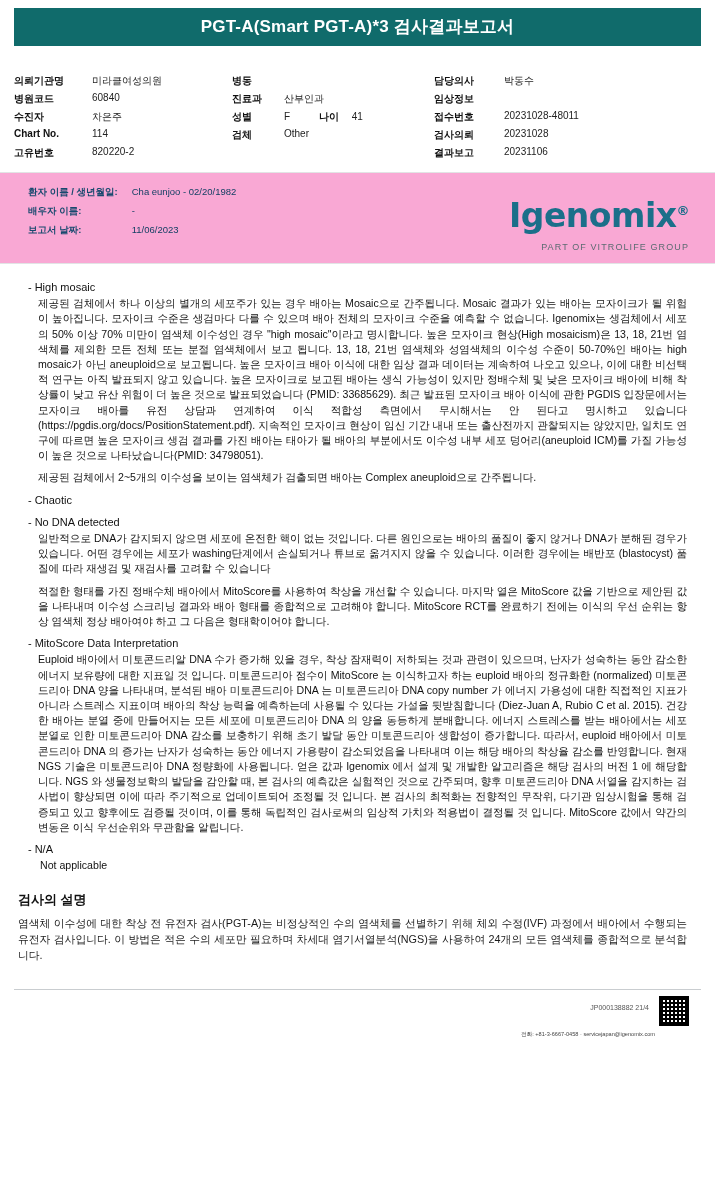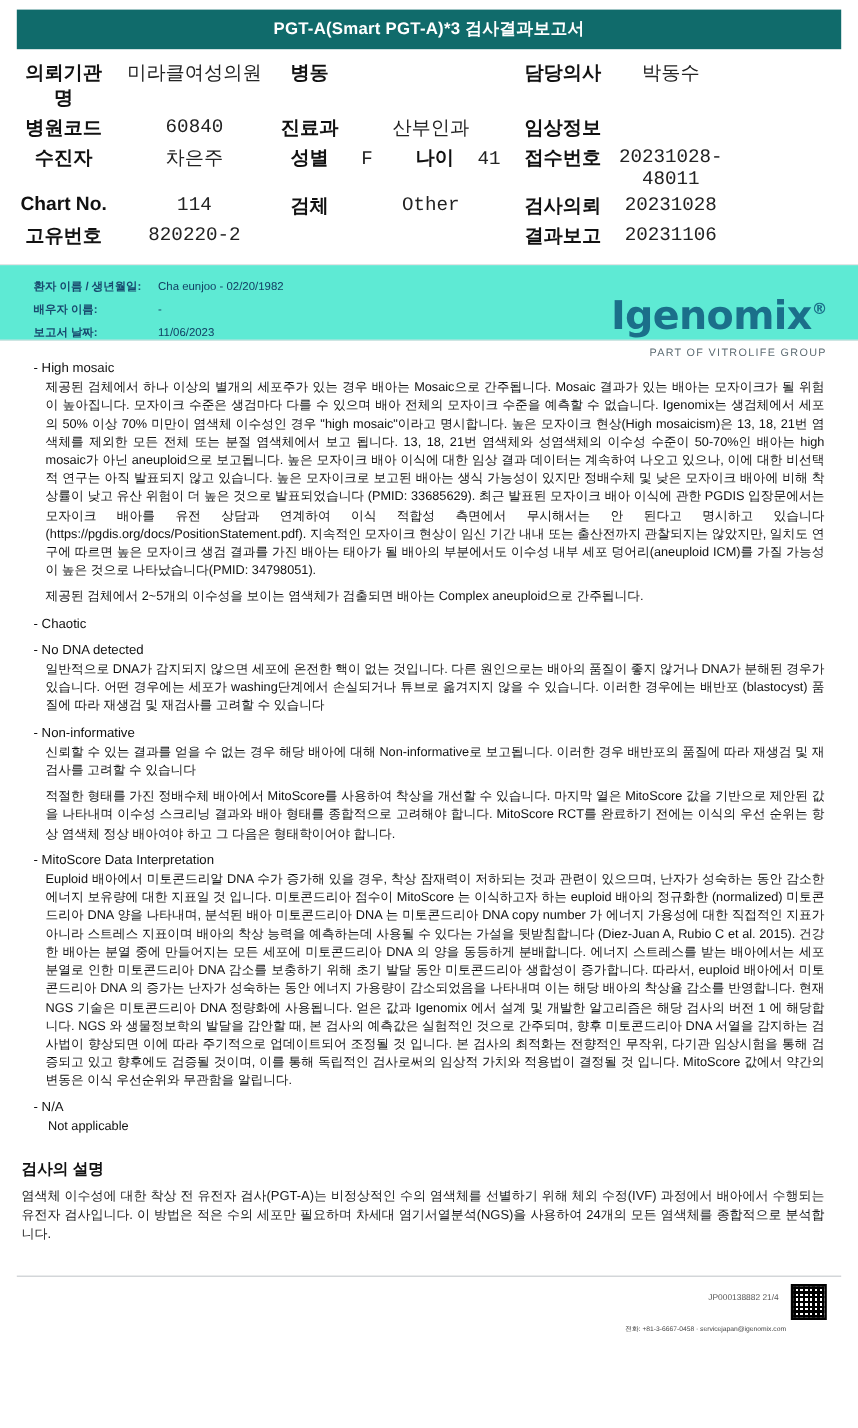--- a/index.html
+++ b/index.html
@@ -16,43 +16,42 @@
     position: relative;
     background: #fff;
     padding-bottom: 10px;
   }
   
   .title-bar {
     margin: 8px 14px 0 14px;
     background: #106b6b;
     color: #ffffff;
     text-align: center;
-    font-size: 14px;
+    font-size: 17px;
     font-weight: bold;
     padding: 7px 0 8px 0;
     letter-spacing: .2px;
   }
   
   .info-block {
-    margin: 10px 14px 0 14px;
+    margin: 28px 14px 0 14px;
     display: grid;
     grid-template-columns: 78px 140px 52px 150px 70px 110px;
     row-gap: 4px;
-    font-size: 16px;
-    text-align: center;
+    font-size: 10px;
   }
   .info-block .lab { font-weight: bold; color: #111; }
-  .info-block .val { color: #222; font-family: Liberation Mono, monospace; }
+  .info-block .val { color: #222; }
   .info-block .lab2 { font-weight: bold; color: #111; }
 
   
   .band {
     margin-top: 12px;
-    background: #5eead4;
-    height: 64px;
+    background: #f9a8d4;
+    height: 92px;
     position: relative;
     border-top: 1px solid #e2e4e5;
     border-bottom: 1px solid #e2e4e5;
   }
   .band-left {
     position: absolute;
     left: 28px;
     top: 10px;
     font-size: 9.5px;
     line-height: 17px;
@@ -240,24 +239,20 @@
 
     <div class="sec">
       <div class="sec-head"><span class="dash">-</span><span>Chaotic</span></div>
     </div>
 
     <div class="sec">
       <div class="sec-head"><span class="dash">-</span><span>No DNA detected</span></div>
       <div class="sec-body">일반적으로 DNA가 감지되지 않으면 세포에 온전한 핵이 없는 것입니다. 다른 원인으로는 배아의 품질이 좋지 않거나 DNA가 분해된 경우가 있습니다. 어떤 경우에는 세포가 washing단계에서 손실되거나 튜브로 옮겨지지 않을 수 있습니다. 이러한 경우에는 배반포 (blastocyst) 품질에 따라 재생검 및 재검사를 고려할 수 있습니다</div>
     </div>
 
-    <div class="sec">
-      <div class="sec-head"><span class="dash">-</span><span>Non-informative</span></div>
-      <div class="sec-body">신뢰할 수 있는 결과를 얻을 수 없는 경우 해당 배아에 대해 Non-informative로 보고됩니다. 이러한 경우 배반포의 품질에 따라 재생검 및 재검사를 고려할 수 있습니다</div>
-    </div>
 
     <div class="sec">
       <div class="sec-body">적절한 형태를 가진 정배수체 배아에서 MitoScore를 사용하여 착상을 개선할 수 있습니다. 마지막 열은 MitoScore 값을 기반으로 제안된 값을 나타내며 이수성 스크리닝 결과와 배아 형태를 종합적으로 고려해야 합니다. MitoScore RCT를 완료하기 전에는 이식의 우선 순위는 항상 염색체 정상 배아여야 하고 그 다음은 형태학이어야 합니다.</div>
     </div>
 
     <div class="sec">
       <div class="sec-head"><span class="dash">-</span><span>MitoScore Data Interpretation</span></div>
       <div class="sec-body">Euploid 배아에서 미토콘드리알 DNA 수가 증가해 있을 경우, 착상 잠재력이 저하되는 것과 관련이 있으므며, 난자가 성숙하는 동안 감소한 에너지 보유량에 대한 지표일 것 입니다. 미토콘드리아 점수이 MitoScore 는 이식하고자 하는 euploid 배아의 정규화한 (normalized) 미토콘드리아 DNA 양을 나타내며, 분석된 배아 미토콘드리아 DNA 는 미토콘드리아 DNA copy number 가 에너지 가용성에 대한 직접적인 지표가 아니라 스트레스 지표이며 배아의 착상 능력을 예측하는데 사용될 수 있다는 가설을 뒷받침합니다 (Diez-Juan A, Rubio C et al. 2015). 건강한 배아는 분열 중에 만들어지는 모든 세포에 미토콘드리아 DNA 의 양을 동등하게 분배합니다. 에너지 스트레스를 받는 배아에서는 세포 분열로 인한 미토콘드리아 DNA 감소를 보충하기 위해 초기 발달 동안 미토콘드리아 생합성이 증가합니다. 따라서, euploid 배아에서 미토콘드리아 DNA 의 증가는 난자가 성숙하는 동안 에너지 가용량이 감소되었음을 나타내며 이는 해당 배아의 착상율 감소를 반영합니다. 현재 NGS 기술은 미토콘드리아 DNA 정량화에 사용됩니다. 얻은 값과 Igenomix 에서 설계 및 개발한 알고리즘은 해당 검사의 버전 1 에 해당합니다. NGS 와 생물정보학의 발달을 감안할 때, 본 검사의 예측값은 실험적인 것으로 간주되며, 향후 미토콘드리아 DNA 서열을 감지하는 검사법이 향상되면 이에 따라 주기적으로 업데이트되어 조정될 것 입니다. 본 검사의 최적화는 전향적인 무작위, 다기관 임상시험을 통해 검증되고 있고 향후에도 검증될 것이며, 이를 통해 독립적인 검사로써의 임상적 가치와 적용법이 결정될 것 입니다. MitoScore 값에서 약간의 변동은 이식 우선순위와 무관함을 알립니다.</div>
     </div>
 

